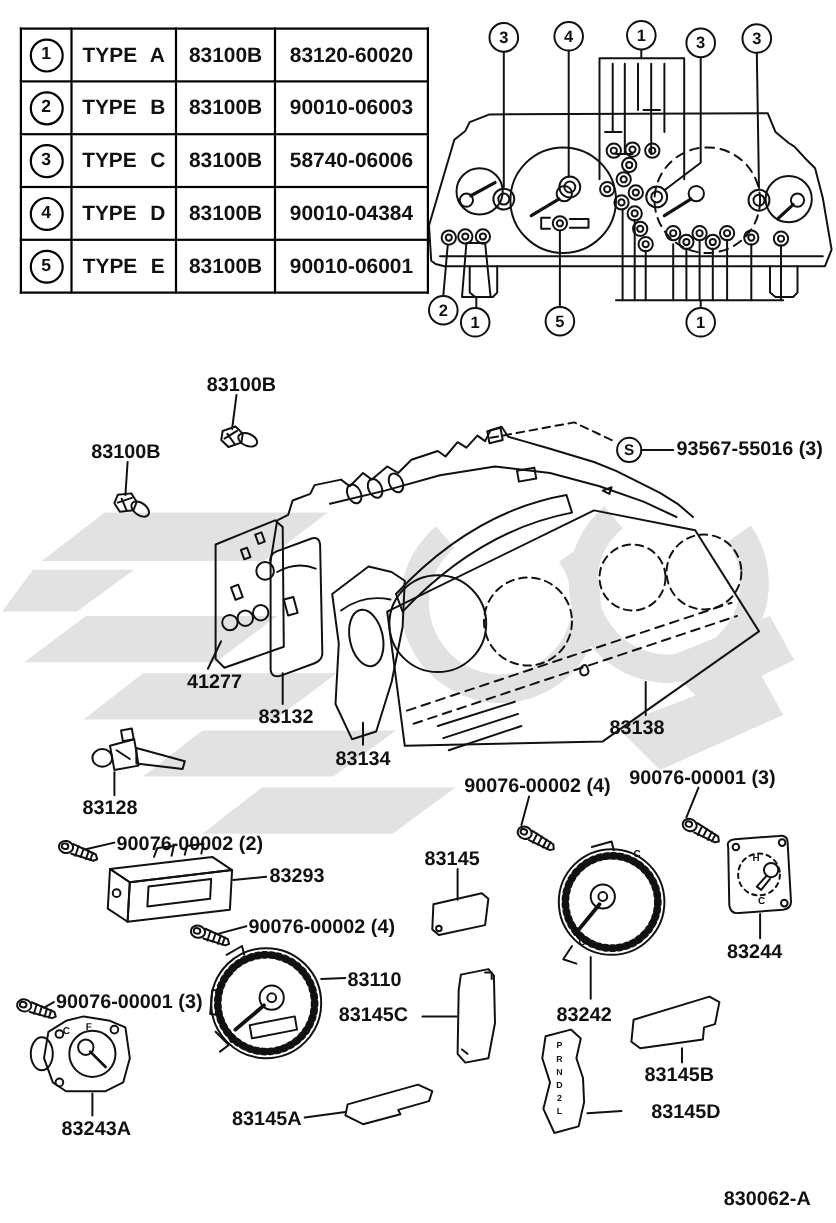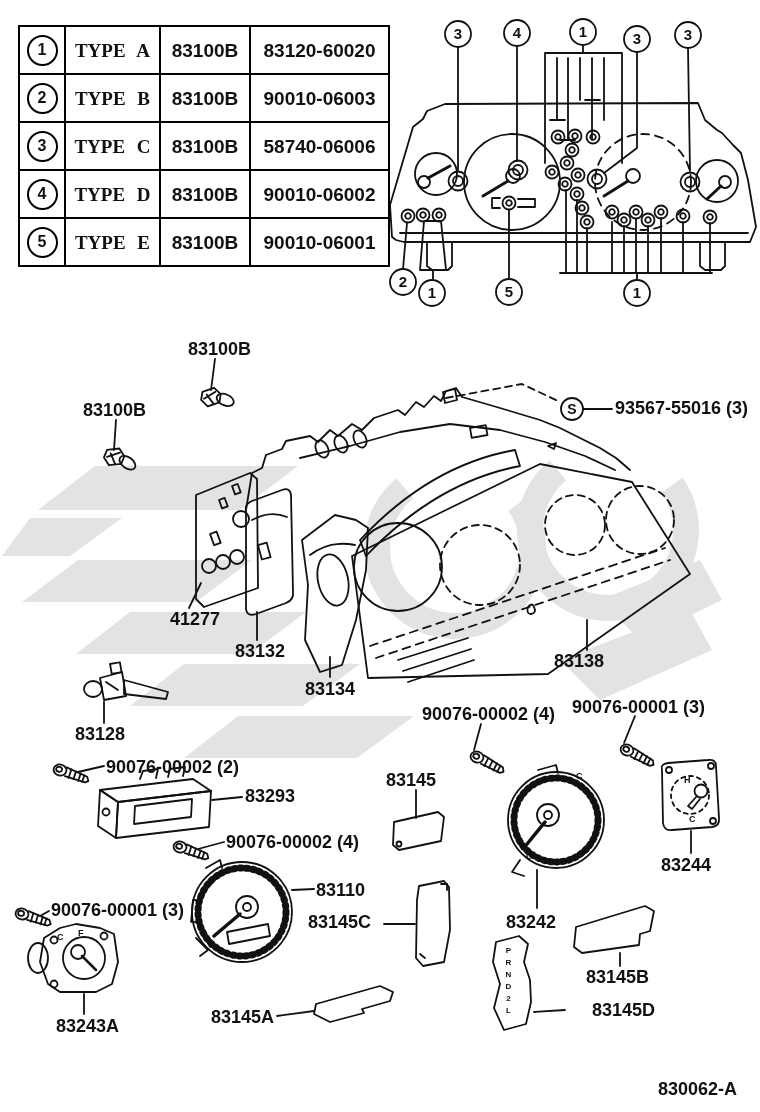--- a/index.html
+++ b/index.html
@@ -6,21 +6,21 @@
   #canvas{position:relative;width:760px;height:1112px;background:#fff;overflow:hidden;
           font-family:"Liberation Sans",sans-serif;color:#111;}
   #art{position:absolute;left:0;top:0;}
   .plabel{position:absolute;font:bold 18px/1 "Liberation Sans",sans-serif;color:#111;
           white-space:nowrap;letter-spacing:0px;}
   .ptable{position:absolute;left:18px;top:25px;}
   .ptable table{border-collapse:collapse;table-layout:fixed;}
   .ptable td{border:2.5px solid #000;text-align:center;vertical-align:middle;
              font:bold 19px/1 "Liberation Sans",sans-serif;height:46px;padding:0;}
   .ptable td.cnum{width:44px;}
-  .ptable td.ctype{width:93px;word-spacing:7px;font-family:Liberation Serif, serif;}
+  .ptable td.ctype{width:93px;word-spacing:7px;}
   .ptable td.ccode{width:88px;}
   .ptable td.cpart{width:137px;margin-top:12px;}
   .circ{display:inline-flex;width:27px;height:27px;border:2px solid #000;border-radius:50%;
         align-items:center;justify-content:center;font-size:16px;font-weight:bold;}
   .footer{position:absolute;left:658px;top:1080px;font:bold 18px/1 "Liberation Sans",sans-serif;}
   .prndl{position:absolute;left:504px;top:946px;height:84px;writing-mode:vertical-lr;
          text-orientation:upright;font:bold 8px "Liberation Sans",sans-serif;letter-spacing:3px;}
   svg text{font:bold 15px "Liberation Sans",sans-serif;fill:#111;stroke:none;}
   svg text.gmark{font:bold 9px "Liberation Sans",sans-serif;}
   svg text.sbadge{font:bold 14px "Liberation Sans",sans-serif;}
@@ -348,21 +348,21 @@
     <tr>
       <td class="cnum"><span class="circ">3</span></td>
       <td class="ctype">TYPE C</td>
       <td class="ccode">83100B</td>
       <td class="cpart">58740-06006</td>
     </tr>
     <tr>
       <td class="cnum"><span class="circ">4</span></td>
       <td class="ctype">TYPE D</td>
       <td class="ccode">83100B</td>
-      <td class="cpart">90010-06002</td>
+      <td class="cpart">90010-04384</td>
     </tr>
     <tr>
       <td class="cnum"><span class="circ">5</span></td>
       <td class="ctype">TYPE E</td>
       <td class="ccode">83100B</td>
       <td class="cpart">90010-06001</td>
     </tr>
   </tbody>
       </table>
 </div>

